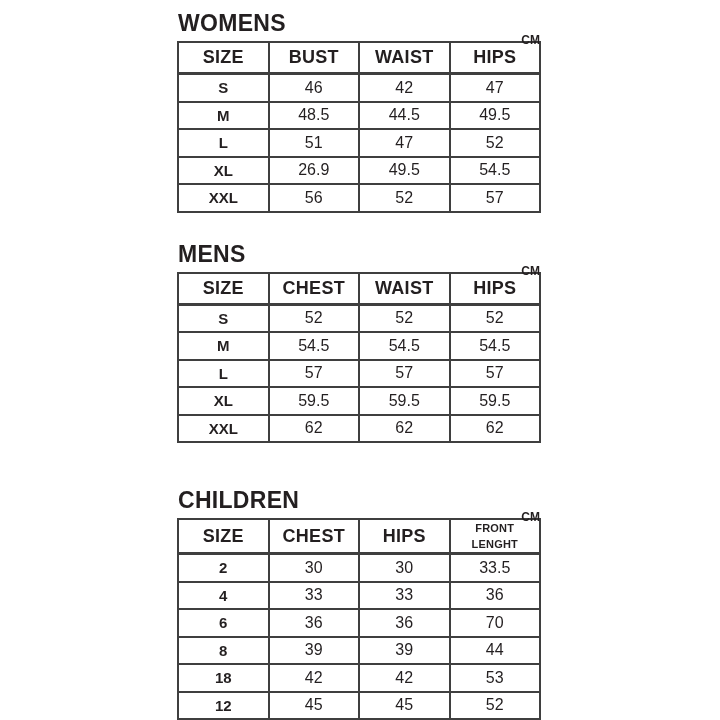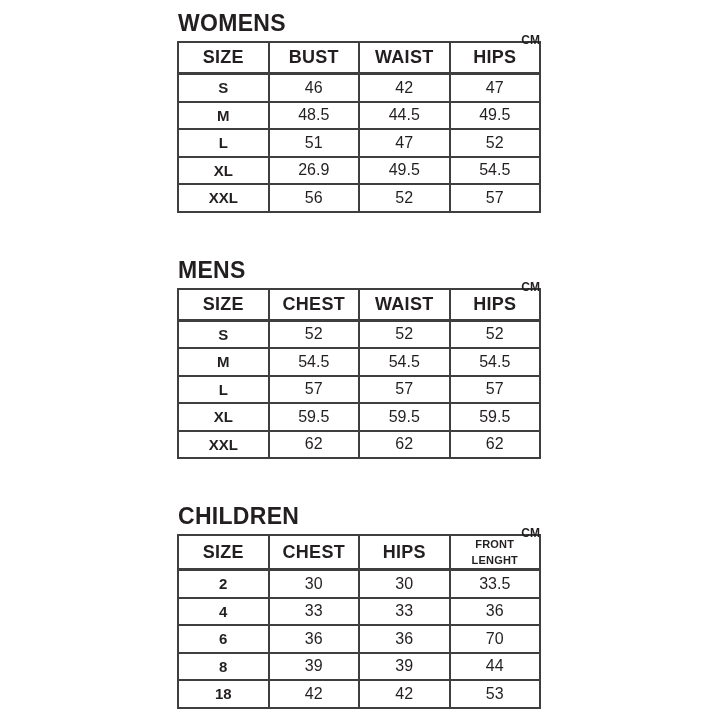--- a/index.html
+++ b/index.html
@@ -11,21 +11,21 @@
     overflow:hidden;
     position:relative;
   }
   .sheet{
     position:absolute;
     left:177px;
     top:12px;
     width:364px;
   }
   section.sec{display:block;}
-  section.sec.gap1{margin-top:46px;}
+  section.sec.gap1{margin-top:30px;}
   section.sec.gap2{margin-top:46px;}
   .section-head{
     display:flex;
     justify-content:space-between;
     align-items:flex-end;
     padding:0 1px 6px 1px;
   }
   .section-title{
     margin:0;
     font-size:23px;
@@ -215,17 +215,23 @@
             <td>39</td>
             <td>39</td>
             <td>44</td>
           </tr>
           <tr>
             <td class="size-cell">18</td>
             <td>42</td>
             <td>42</td>
             <td>53</td>
           </tr>
+          <tr>
+            <td class="size-cell">12</td>
+            <td>45</td>
+            <td>45</td>
+            <td>52</td>
+          </tr>
         </tbody>
       </table>
   </section>
 
 </div>
 
 </body></html>

